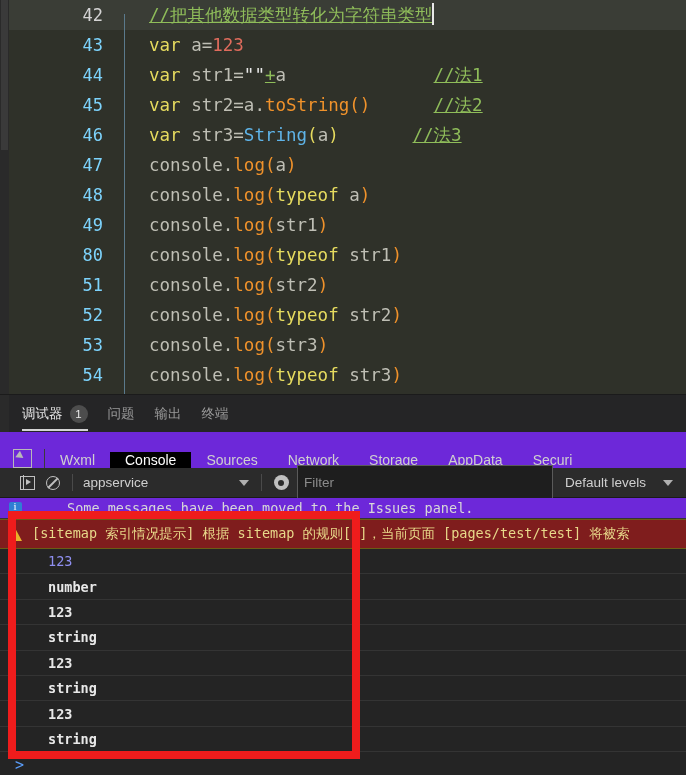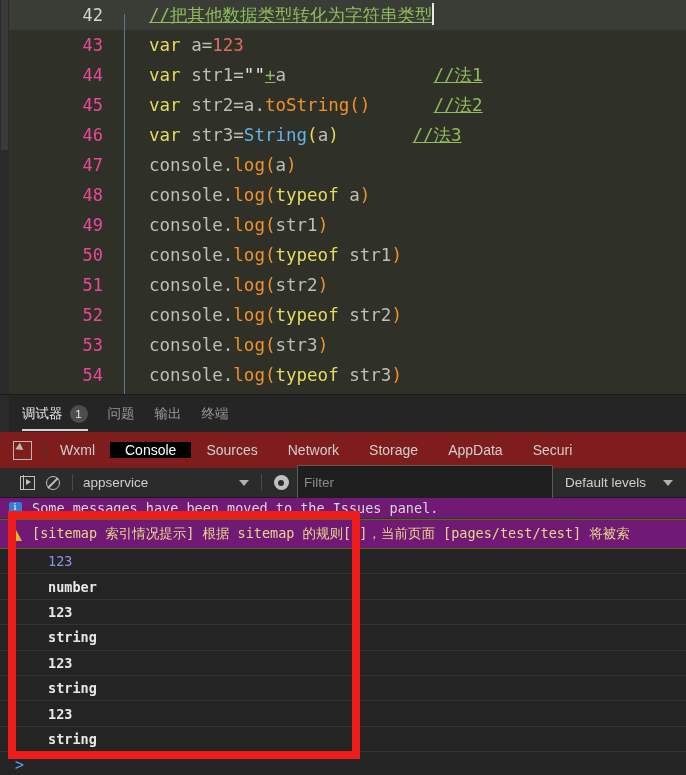--- a/index.html
+++ b/index.html
@@ -74,21 +74,21 @@
     width: 686px;
     height: 30px;
   }
   .ln {
     position: relative;
     width: 103px;
     flex: 0 0 103px;
     text-align: right;
     padding-right: 9px;
     box-sizing: border-box;
-    color: #ec4899;
+    color: #7dd3fc;
     font-size: 17px;
     z-index: 2;
   }
   .code-line.active .ln {
     color: #d4d4d4;
   }
   .sep {
     position: relative;
     width: 20px;
     flex: 0 0 20px;
@@ -182,24 +182,24 @@
     font-size: 11.5px;
     font-family: "Liberation Sans", sans-serif;
   }
 
   
   #dt-tabbar {
     position: absolute;
     left: 0; top: 432px;
     width: 686px;
     height: 36px;
-    background: #7f1d1d;
+    background: #6d28d9;
     border-bottom: 1px solid #1a1a1a;
     display: flex;
-    align-items: center;
+    align-items: flex-end;
   }
   .dt-cursor-btn {
     width: 44px;
     display: flex;
     align-items: center;
     justify-content: center;
     border-right: 1px solid #3b3b3b;
   }
   .dt-cursor-btn .box {
     width: 17px; height: 17px;
@@ -368,40 +368,41 @@
   }
   .c-row .c-ico {
     width: 30px;
     flex: 0 0 30px;
     display: flex;
     align-items: center;
     justify-content: center;
   }
   .c-row .c-text { padding-left: 2px; }
   .c-row.info {
-    background: #701a75;
+    background: #6d28d9;
     height: 21px;
+    gap: 35px;
   }
   .ico-info {
     width: 13px; height: 13px;
     background: #2f7fd4;
     border-radius: 2px;
     position: relative;
   }
   .ico-info::after {
     content: "i";
     position: absolute;
     left: 0; right: 0; top: -2px;
     text-align: center;
     color: #fff;
     font-size: 11px;
     font-family: "Liberation Serif", serif;
   }
   .c-row.warn {
-    background: #701a75;
+    background: #7f1d1d;
     border-top: 1px solid #6b5d15;
     border-bottom: 1px solid #6b5d15;
     color: #e8d98a;
     height: 30px;
   }
   .ico-warn {
     width: 0; height: 0;
     border-left: 7.5px solid transparent;
     border-right: 7.5px solid transparent;
     border-bottom: 13px solid #e8b32a;
@@ -460,21 +461,21 @@
     </div>
     <div class="code-area" id="code-area">
         <div class="code-line active"><div class="gutter-bg"></div><div class="ln">42</div><div class="sep"></div><div class="code-text"><span class="tok-cm">//把其他数据类型转化为字符串类型</span><span class="caret"></span></div></div>
         <div class="code-line"><div class="gutter-bg"></div><div class="ln">43</div><div class="sep"></div><div class="code-text"><span class="tok-kw">var </span><span class="tok-id">a</span><span class="tok-op">=</span><span class="tok-num">123</span></div></div>
         <div class="code-line"><div class="gutter-bg"></div><div class="ln">44</div><div class="sep"></div><div class="code-text"><span class="tok-kw">var </span><span class="tok-id">str1</span><span class="tok-op">=</span><span class="tok-str">""</span><span class="tok-cm">+</span><span class="tok-id">a</span><span class="tok-op">              </span><span class="tok-cm">//法1</span></div></div>
         <div class="code-line"><div class="gutter-bg"></div><div class="ln">45</div><div class="sep"></div><div class="code-text"><span class="tok-kw">var </span><span class="tok-id">str2</span><span class="tok-op">=</span><span class="tok-id">a</span><span class="tok-op">.</span><span class="tok-fn">toString</span><span class="tok-pn2">()</span><span class="tok-op">      </span><span class="tok-cm">//法2</span></div></div>
         <div class="code-line"><div class="gutter-bg"></div><div class="ln">46</div><div class="sep"></div><div class="code-text"><span class="tok-kw">var </span><span class="tok-id">str3</span><span class="tok-op">=</span><span class="tok-cls">String</span><span class="tok-pn">(</span><span class="tok-id">a</span><span class="tok-pn">)</span><span class="tok-op">       </span><span class="tok-cm">//法3</span></div></div>
         <div class="code-line"><div class="gutter-bg"></div><div class="ln">47</div><div class="sep"></div><div class="code-text"><span class="tok-id">console</span><span class="tok-op">.</span><span class="tok-fn">log</span><span class="tok-pn2">(</span><span class="tok-id">a</span><span class="tok-pn2">)</span></div></div>
         <div class="code-line"><div class="gutter-bg"></div><div class="ln">48</div><div class="sep"></div><div class="code-text"><span class="tok-id">console</span><span class="tok-op">.</span><span class="tok-fn">log</span><span class="tok-pn2">(</span><span class="tok-kw">typeof</span><span class="tok-id"> a</span><span class="tok-pn2">)</span></div></div>
         <div class="code-line"><div class="gutter-bg"></div><div class="ln">49</div><div class="sep"></div><div class="code-text"><span class="tok-id">console</span><span class="tok-op">.</span><span class="tok-fn">log</span><span class="tok-pn2">(</span><span class="tok-id">str1</span><span class="tok-pn2">)</span></div></div>
-        <div class="code-line"><div class="gutter-bg"></div><div class="ln">50</div><div class="sep"></div><div class="code-text"><span class="tok-id">console</span><span class="tok-op">.</span><span class="tok-fn">log</span><span class="tok-pn2">(</span><span class="tok-kw">typeof</span><span class="tok-id"> str1</span><span class="tok-pn2">)</span></div></div>
+        <div class="code-line"><div class="gutter-bg"></div><div class="ln">80</div><div class="sep"></div><div class="code-text"><span class="tok-id">console</span><span class="tok-op">.</span><span class="tok-fn">log</span><span class="tok-pn2">(</span><span class="tok-kw">typeof</span><span class="tok-id"> str1</span><span class="tok-pn2">)</span></div></div>
         <div class="code-line"><div class="gutter-bg"></div><div class="ln">51</div><div class="sep"></div><div class="code-text"><span class="tok-id">console</span><span class="tok-op">.</span><span class="tok-fn">log</span><span class="tok-pn2">(</span><span class="tok-id">str2</span><span class="tok-pn2">)</span></div></div>
         <div class="code-line"><div class="gutter-bg"></div><div class="ln">52</div><div class="sep"></div><div class="code-text"><span class="tok-id">console</span><span class="tok-op">.</span><span class="tok-fn">log</span><span class="tok-pn2">(</span><span class="tok-kw">typeof</span><span class="tok-id"> str2</span><span class="tok-pn2">)</span></div></div>
         <div class="code-line"><div class="gutter-bg"></div><div class="ln">53</div><div class="sep"></div><div class="code-text"><span class="tok-id">console</span><span class="tok-op">.</span><span class="tok-fn">log</span><span class="tok-pn2">(</span><span class="tok-id">str3</span><span class="tok-pn2">)</span></div></div>
         <div class="code-line"><div class="gutter-bg"></div><div class="ln">54</div><div class="sep"></div><div class="code-text"><span class="tok-id">console</span><span class="tok-op">.</span><span class="tok-fn">log</span><span class="tok-pn2">(</span><span class="tok-kw">typeof</span><span class="tok-id"> str3</span><span class="tok-pn2">)</span></div></div>
       </div>
   </div>
 
   <div id="panel-tabs">
     <div class="strip-left"></div>
     <div class="ptab-row" id="ptab-row">

